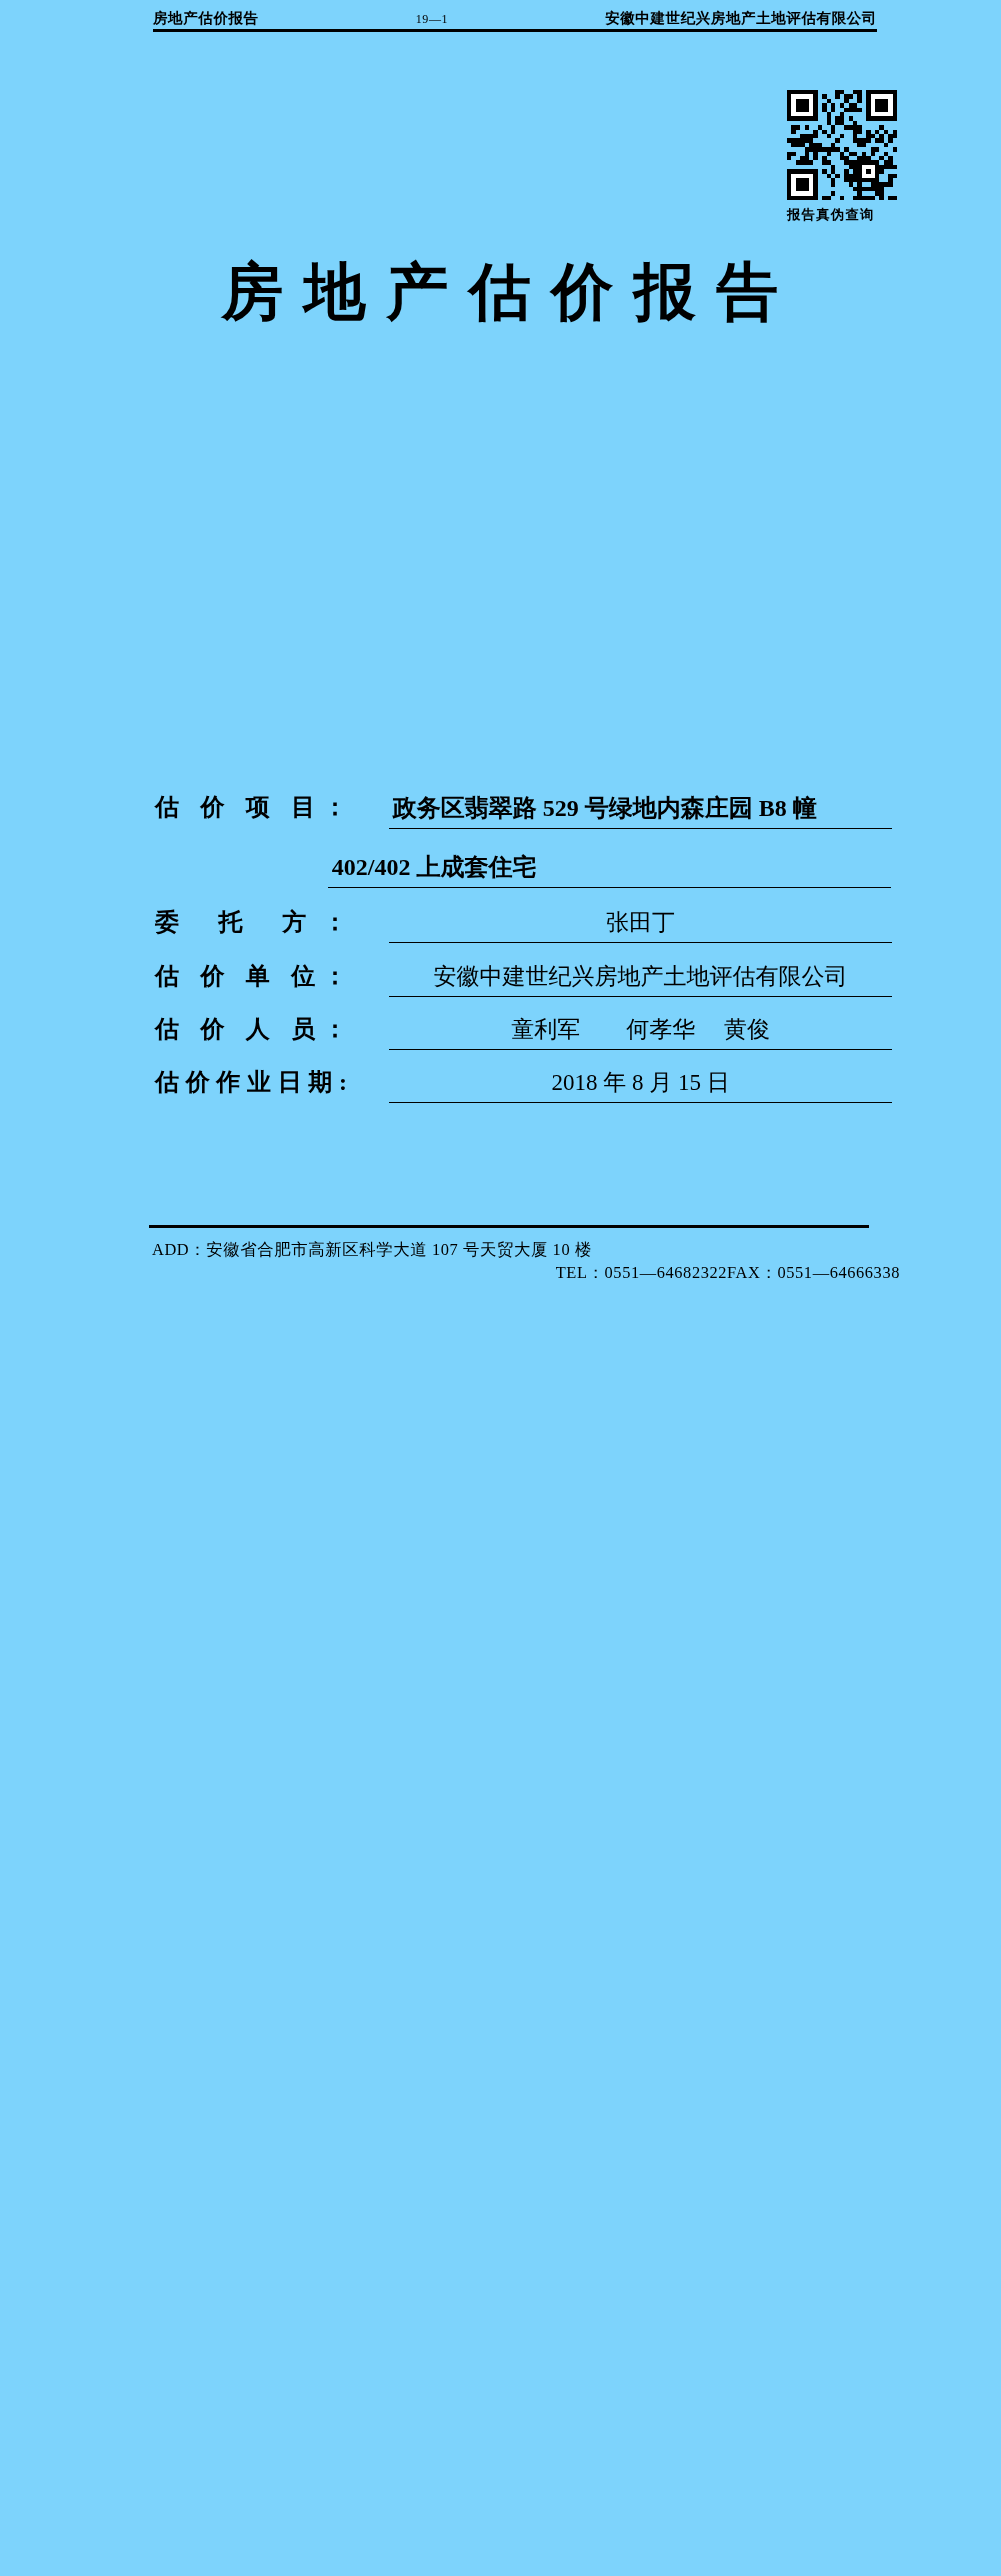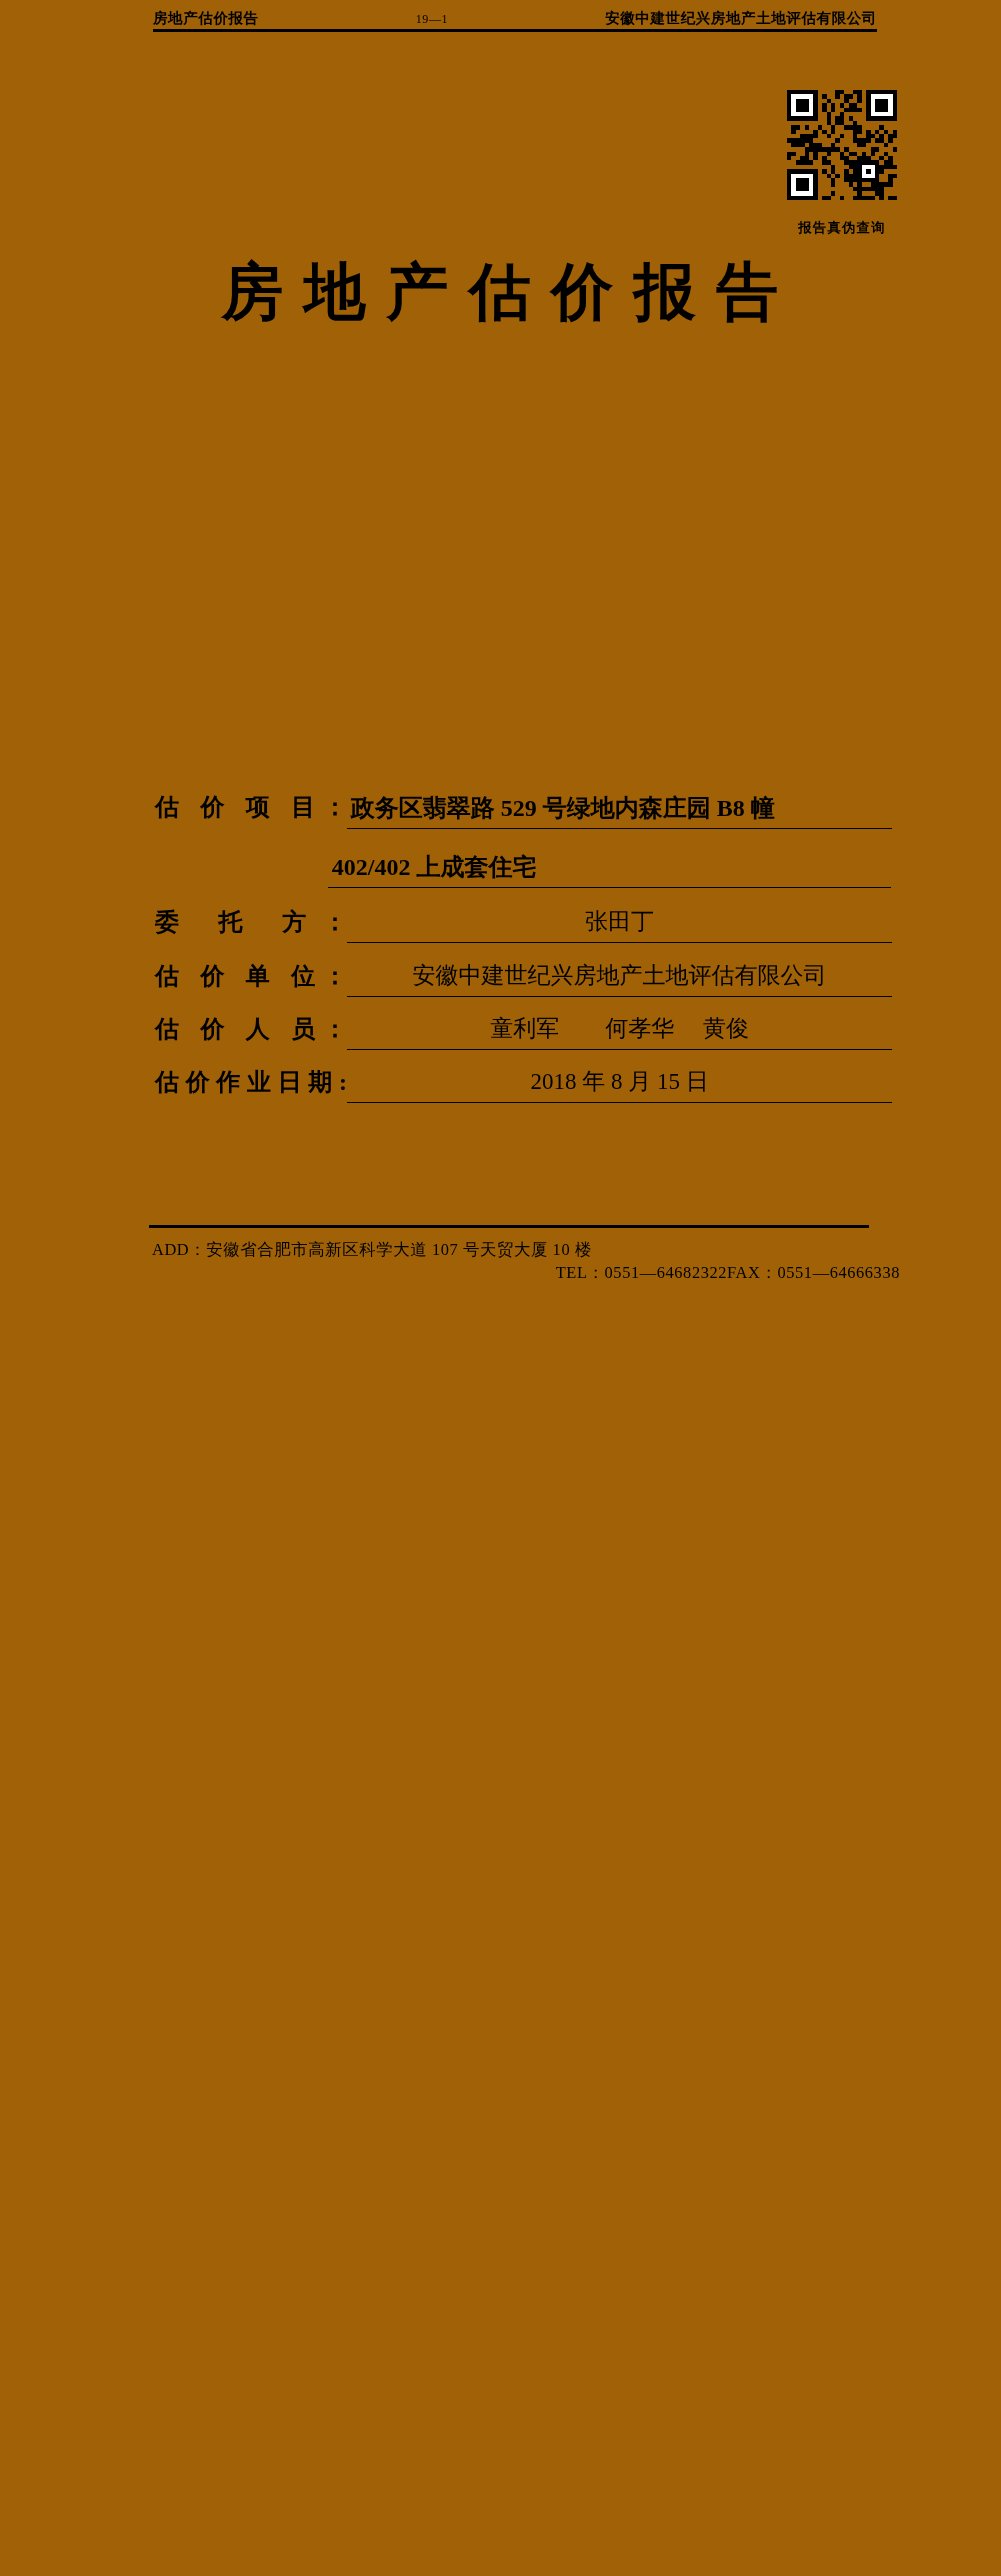--- a/index.html
+++ b/index.html
@@ -1,21 +1,21 @@
 <!DOCTYPE html>
 <html style="font-size:10px"><head>
 <meta charset="utf-8">
 <style>
   * { margin: 0; padding: 0; box-sizing: border-box; }
   html, body { background: #ffffff; }
   .sheet {
     position: relative;
     width: 1002px;
     height: 2576px;
-    background: #a16207;
+    background: #7dd3fc;
     color: #000;
     font-family: "Liberation Serif", serif;
     overflow: hidden;
   }
   .page { position: absolute; left: 0; width: 1002px; height: 1288px; }
   .page-1 { top: 0; }
   .page-2 { top: 1288px; }
 
   
   .hdr {
@@ -24,40 +24,40 @@
     font-family: "Liberation Sans", sans-serif;
     font-weight: 600; font-size: 14.5px; letter-spacing: 0.6px;
   }
   .hdr .pageno { font-family: "Liberation Serif", serif; font-weight: 400; font-size: 12px; }
   .hdr-rule { position: absolute; top: 29px; left: 153px; width: 724px; height: 3.2px; background: #000; }
 
   
   .qr-box { position: absolute; top: 90px; left: 787px; width: 110px; }
   .qr-box svg { display: block; width: 110px; height: 110px; }
   .qr-caption {
-    margin-top: 19px; text-align: center;
+    margin-top: 6px; 
     font-family: "Liberation Sans", sans-serif;
     font-weight: 700; font-size: 13.3px; letter-spacing: 1.3px;
   }
 
   
   .main-title {
     position: absolute; top: 250px; left: 0; width: 100%;
     text-align: center; font-size: 62px; font-weight: 700; letter-spacing: 2.5px;
     white-space: pre;
   }
   .doc-number {
     position: absolute; top: 360px; left: 0; width: 100%;
     text-align: center; font-size: 21.5px; letter-spacing: 0.6px; white-space: pre;
   }
 
   
   .frow {
     position: absolute; left: 155px; width: 737px;
-    display: flex; align-items: flex-start;
+    display: flex; align-items: center; gap: 42px;
   }
   .flabel {
     display: inline-block; width: 192px; flex: 0 0 192px;
     font-size: 24px; font-weight: 700; line-height: 1.2;
     text-align: justify; text-align-last: justify;
     padding-bottom: 7px;
   }
   .fval {
     flex: 1 1 auto;
     border-bottom: 1.9px solid #000;

